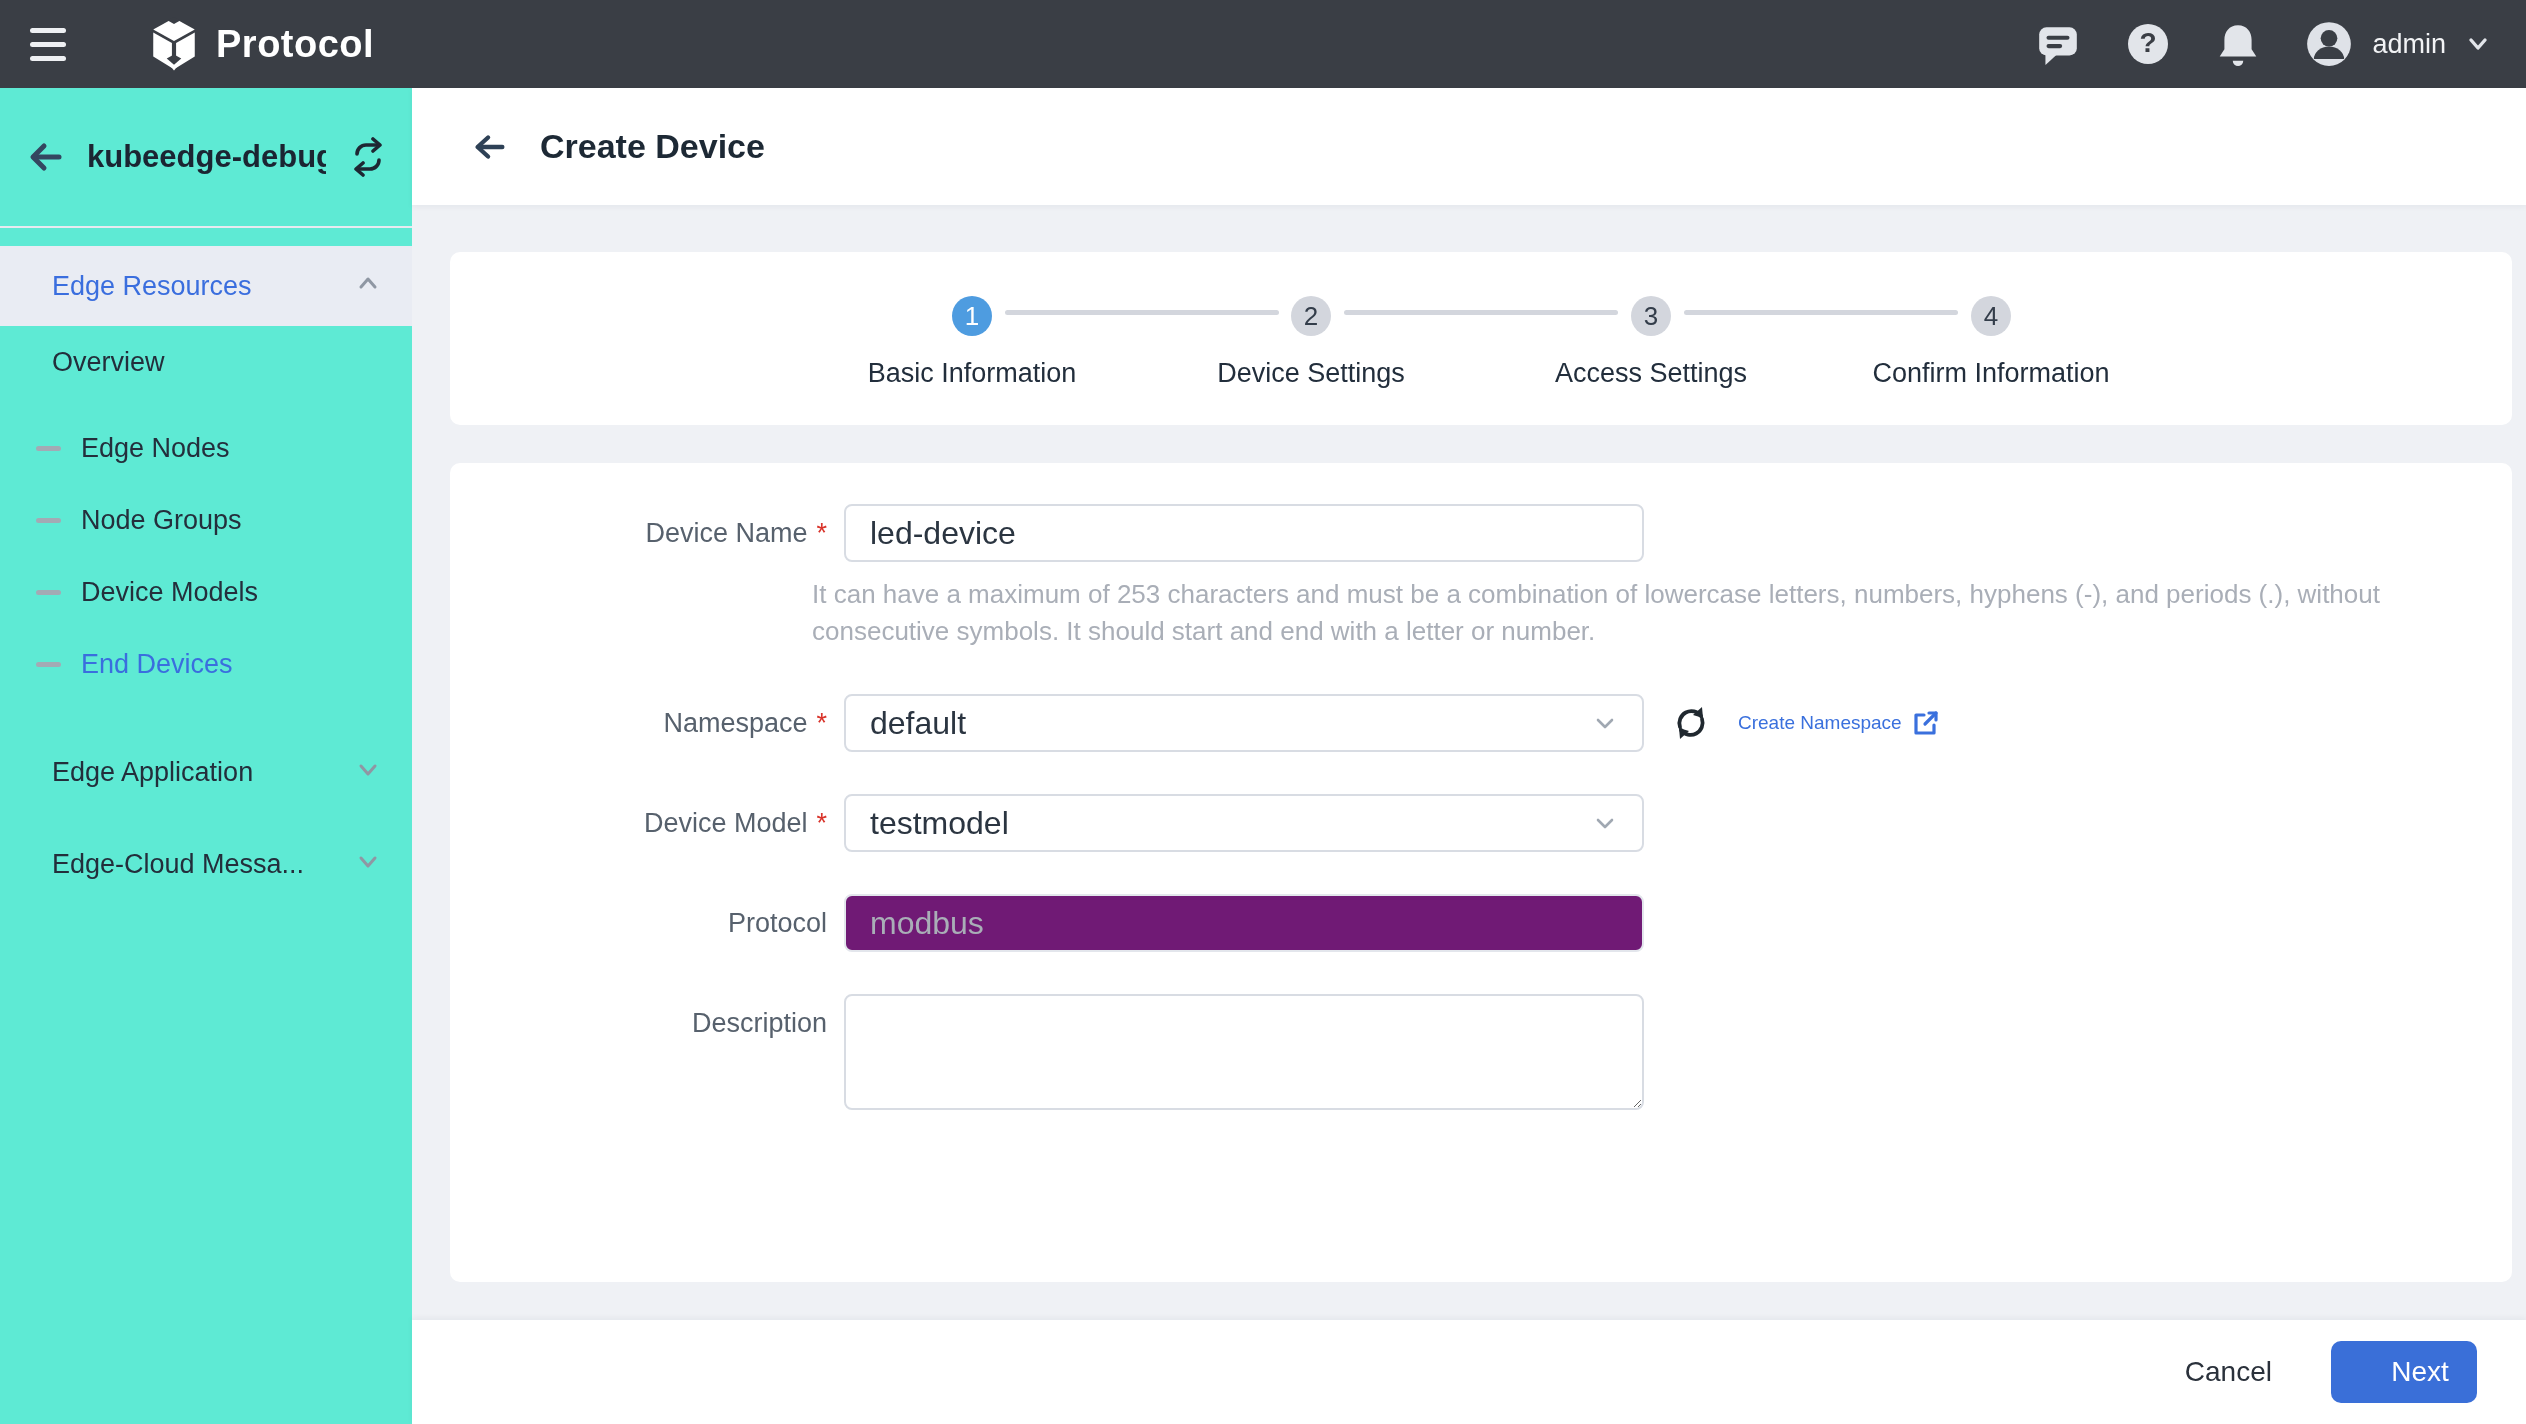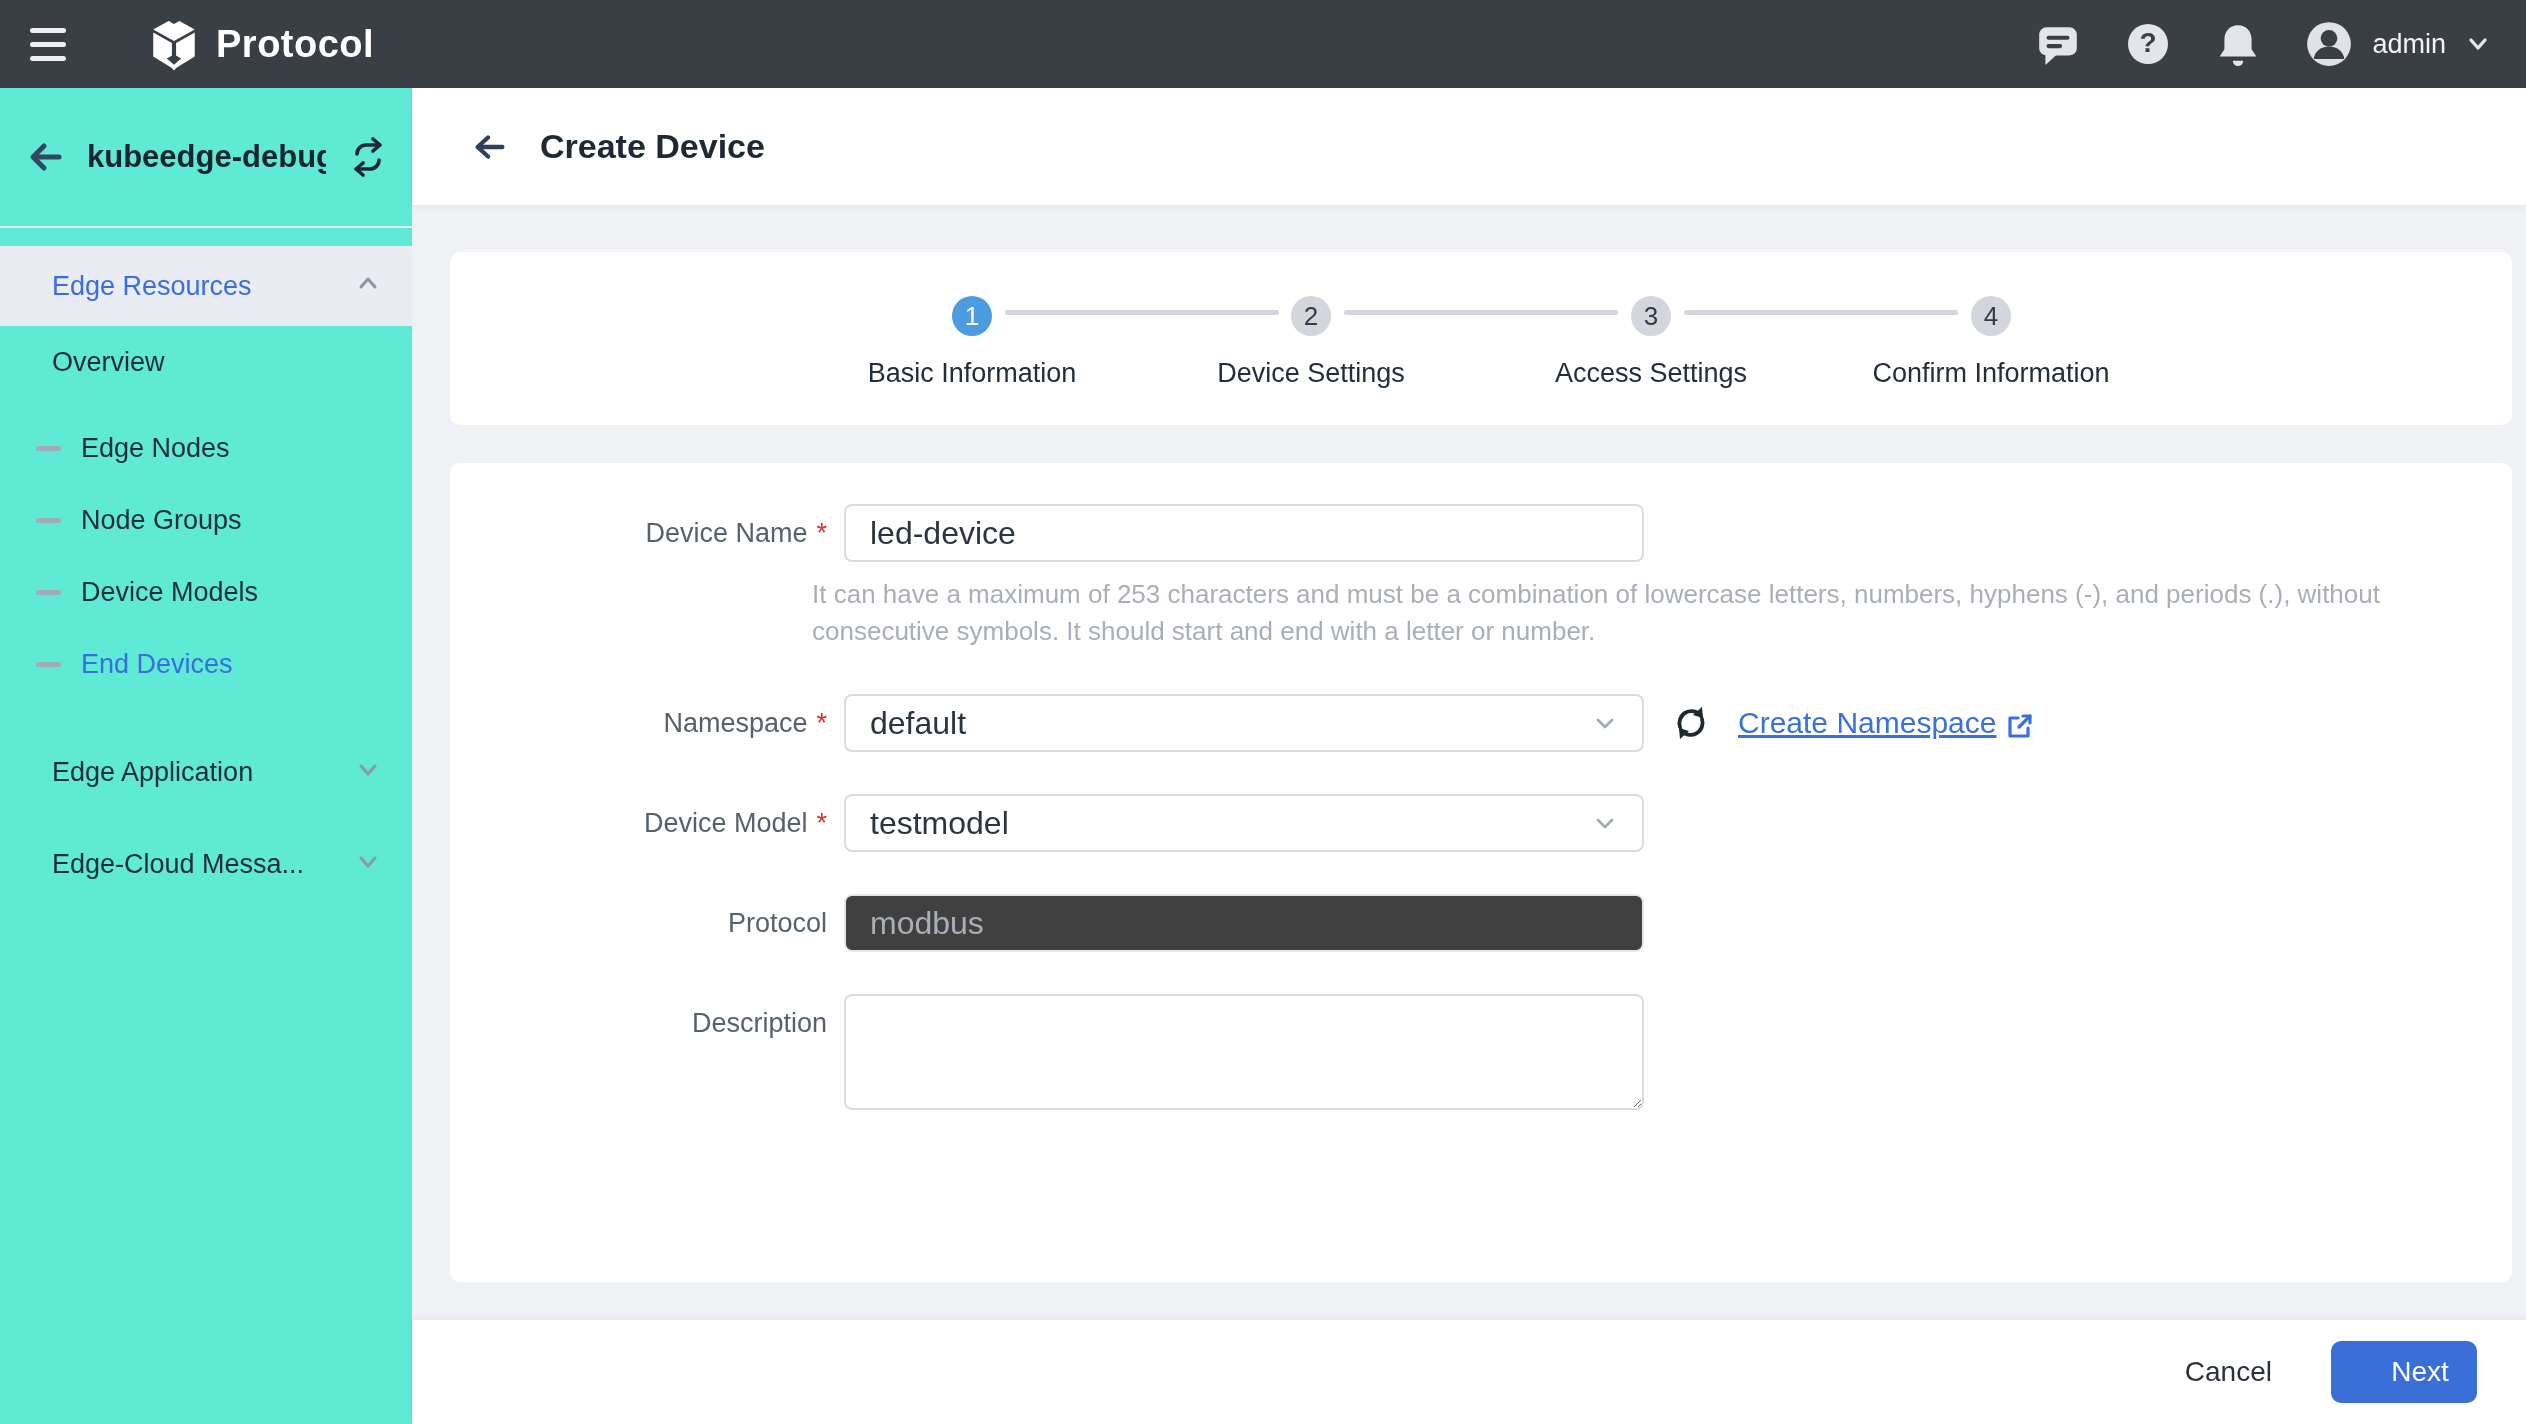--- a/index.html
+++ b/index.html
@@ -76,25 +76,25 @@
   .flabel {
     width:362px; flex:0 0 362px; display:flex; justify-content:flex-end; align-items:center;
     padding-right:17px; font-size:27px; color:#57616d; white-space:nowrap;margin-left:32px;
   }
   .frow.top-align .flabel { padding-top:14px; }
   .req { color:#d9342b; margin-left:9px; font-size:27px; }
   .control { width:800px; height:58px; border:2px solid #d8dce3; border-radius:8px; background:#fff;
     font-size:32px; color:#2b3541; padding:16px 24px; font-family:"Liberation Sans",sans-serif; }
   .select { display:flex; align-items:center; cursor:pointer; position:relative; }
   .select .sel-text { flex:1; }
-  .control:disabled, .control.disabled { background:#404040; border-color:#e3e6ec; color:#a9aeb7; }
+  .control:disabled, .control.disabled { background:#701a75; border-color:#e3e6ec; color:#a9aeb7; }
   .control::placeholder { color:#a9aeb7; }
   .fhelp { margin:14px 0 0 362px; width:1600px; font-size:26px; line-height:37px; color:#a9aeb7; }
   .ns-extra { display:flex; align-items:center; margin-left:26px; gap:26px; }
-  .link { display:flex; align-items:flex-end; gap:10px; color:#3a70dd; font-size:30px; cursor:pointer; white-space:nowrap;text-decoration:underline; }
+  .link { display:flex; align-items:center; gap:10px; color:#3a70dd; font-size:19px; cursor:pointer; white-space:nowrap; }
   textarea.control { height:116px; padding-top:12px; resize:both; line-height:34px; }
 
   
   .footer {
     height:104px; flex:0 0 104px; background:#fff; display:flex; align-items:center;
     justify-content:flex-end; padding-right:49px; gap:49px;
     box-shadow:0 -2px 6px rgba(20,30,50,.05); position:relative; z-index:2;
   }
   .btn-text { border:none; background:none; font-size:28px; color:#2a313b; cursor:pointer; padding:14px 10px; font-family:"Liberation Sans",sans-serif; }
   .btn-primary {

